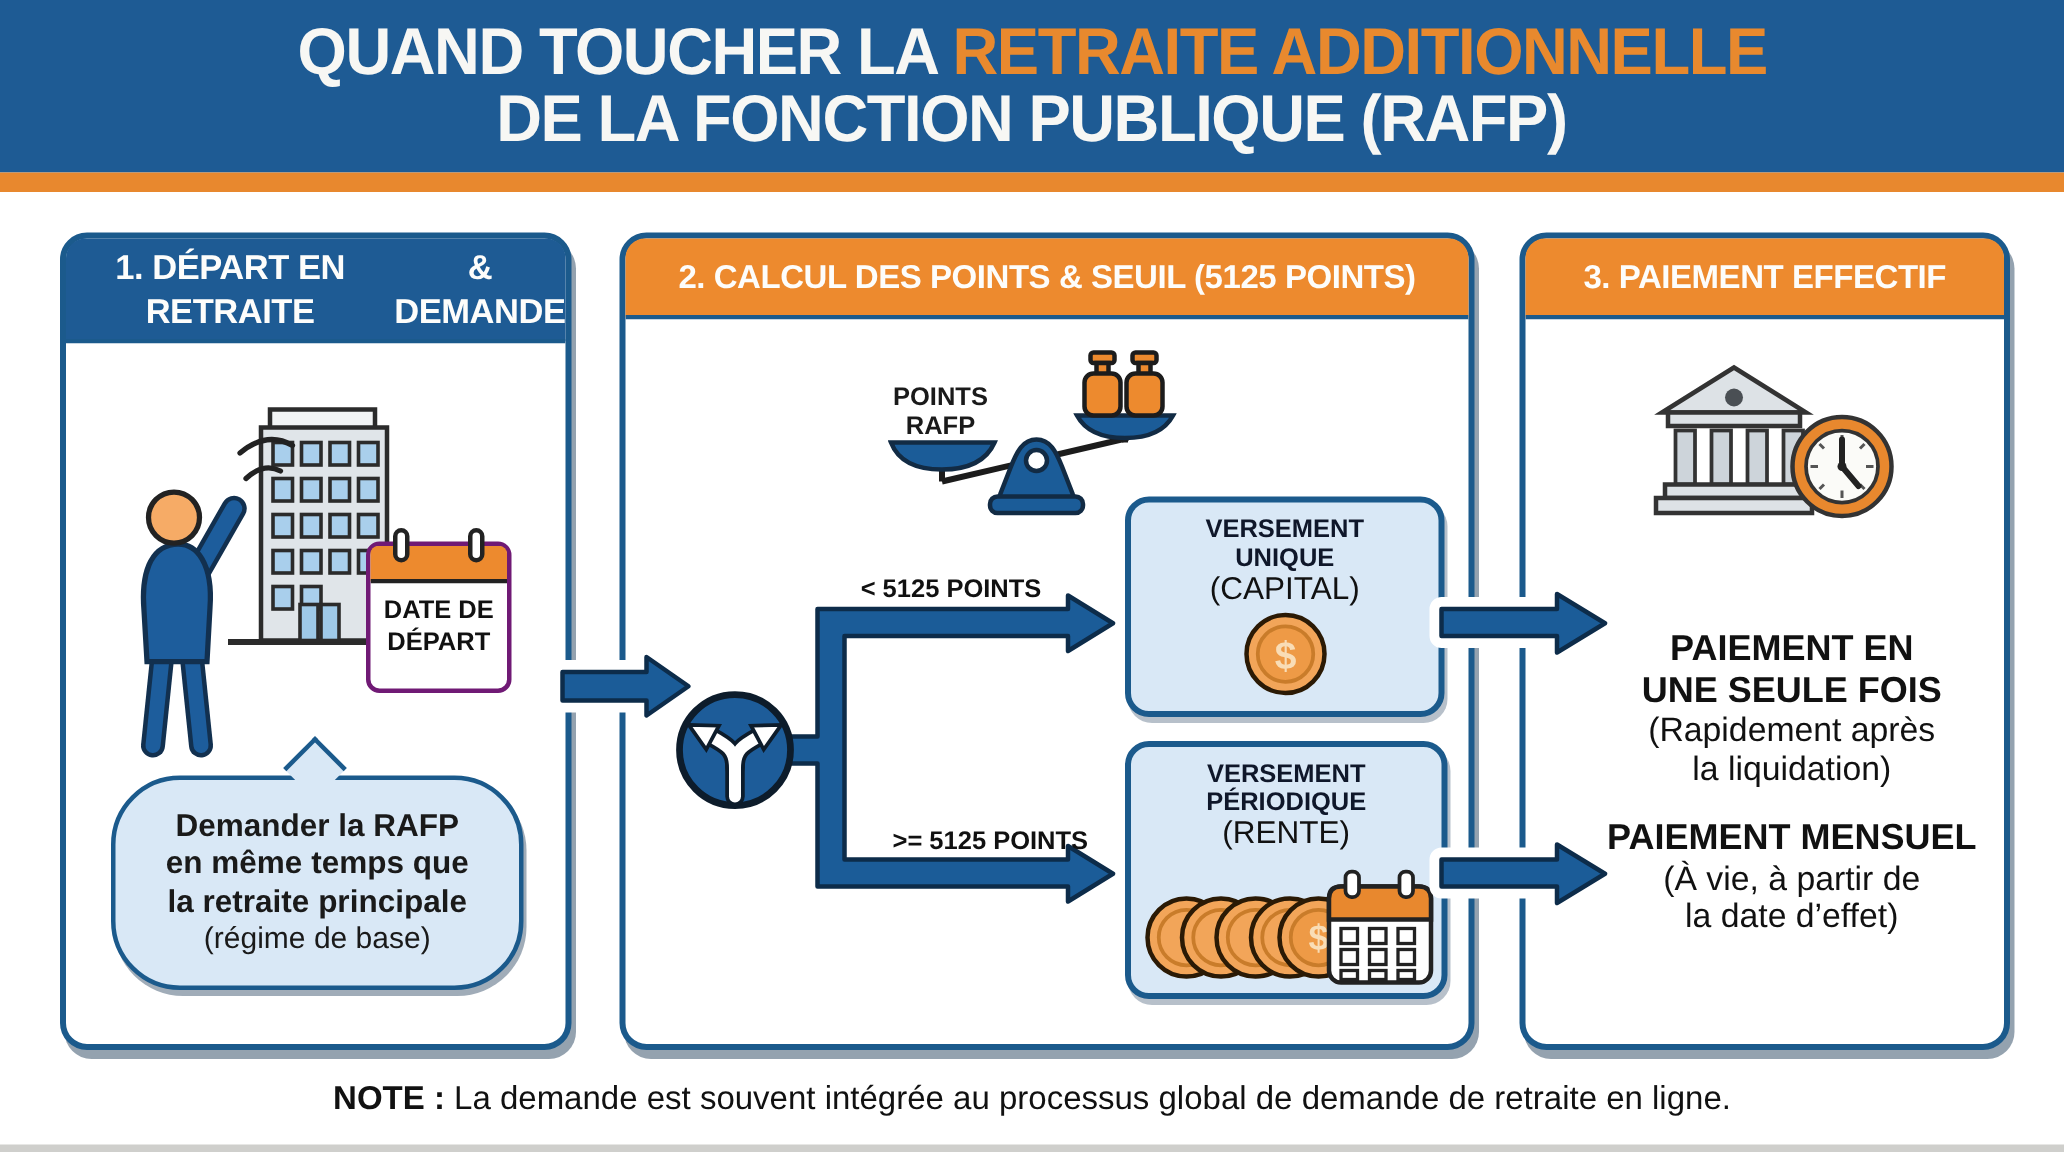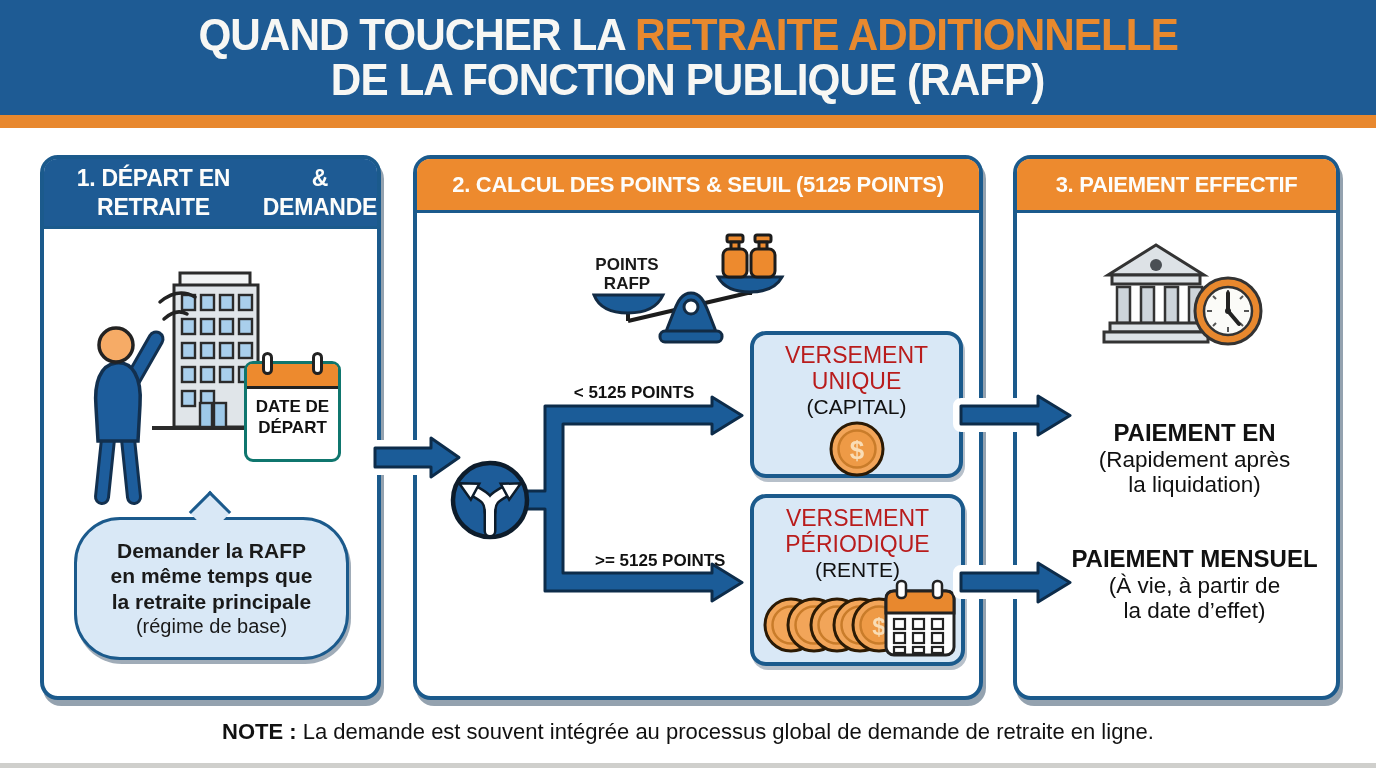--- a/index.html
+++ b/index.html
@@ -43,21 +43,21 @@
   }
   .panel-header.blue{background:#1e5b94;height:70px;font-size:23px;line-height:1.22;}
   .panel-header.orange{background:#ed8a2e;height:54px;font-size:22px;white-space:nowrap;}
   #panel1{left:40px;width:341px;}
   #panel2{left:413px;width:570px;}
   #panel3{left:1013px;width:327px;padding-left:36px;}
   
   .scene1{position:absolute;left:8px;top:98px;z-index:1;}
   .calendar{
     position:absolute;left:200px;top:202px;width:97px;height:101px;
-    background:#fff;border:3px solid #0f766e;border-radius:9px;z-index:2;
+    background:#fff;border:3px solid #701a75;border-radius:9px;z-index:2;
   }
   .calendar .cal-head{
     position:absolute;left:0;top:0;width:100%;height:25px;
     background:#ed8a2e;border-bottom:3px solid #222;border-radius:5px 5px 0 0;
   }
   .calendar .ring{
     position:absolute;top:-12px;width:11px;height:23px;background:#fff;
     border:3px solid #222;border-radius:6px;
   }
   .calendar .ring.r1{left:15px;}
@@ -86,21 +86,21 @@
     font-weight:800;font-size:17px;line-height:1.1;z-index:2;
   }
   .scale-svg{position:absolute;left:175px;top:70px;z-index:1;}
   .flowbox{
     position:absolute;background:#d9e8f6;border:4px solid #1b5a8c;
     border-radius:16px;text-align:center;z-index:2;padding-top:8px;
     box-shadow:2px 4px 0 rgba(18,48,78,.3);
   }
   #box-unique{left:333px;top:172px;width:213px;height:147px;}
   #box-periodic{left:333px;top:335px;width:215px;height:172px;}
-  .flowbox .b{font-weight:400;font-size:23px;line-height:1.12;color:#b91c1c;}
+  .flowbox .b{font-weight:700;font-size:17px;line-height:1.12;color:#0f172a;}
   .flowbox .n{font-size:21px;line-height:1.12;color:#111;}
   .coin-svg{margin-top:2px;}
   .coins-cal-svg{position:absolute;left:50%;transform:translateX(-50%);bottom:5px;}
   
   .bank-svg{position:absolute;left:83px;top:76px;z-index:1;}
   .outcome{
     position:absolute;left:40px;width:275px;text-align:center;z-index:2;
   }
   #outcome1{top:216px;margin-top:44px;}
   #outcome2{top:386px;}
@@ -312,20 +312,21 @@
             <path d="M143,91 L140,88"></path>
         </g>
         <path d="M128,76 L128,58" stroke="#222" stroke-width="4" stroke-linecap="round"></path>
         <path d="M128,76 L139,89" stroke="#222" stroke-width="4" stroke-linecap="round"></path>
         <circle cx="128" cy="76" r="3" fill="#222"></circle>
       </g>
     </svg>
 
     <div class="outcome" id="outcome1">
       <div class="b">PAIEMENT EN</div>
+      <div class="b">UNE SEULE FOIS</div>
       <div class="n">(Rapidement après</div>
       <div class="n">la liquidation)</div>
     </div>
 
     <div class="outcome" id="outcome2">
       <div class="b">PAIEMENT MENSUEL</div>
       <div class="n">(À vie, à partir de</div>
       <div class="n">la date d’effet)</div>
     </div>
   </div>

